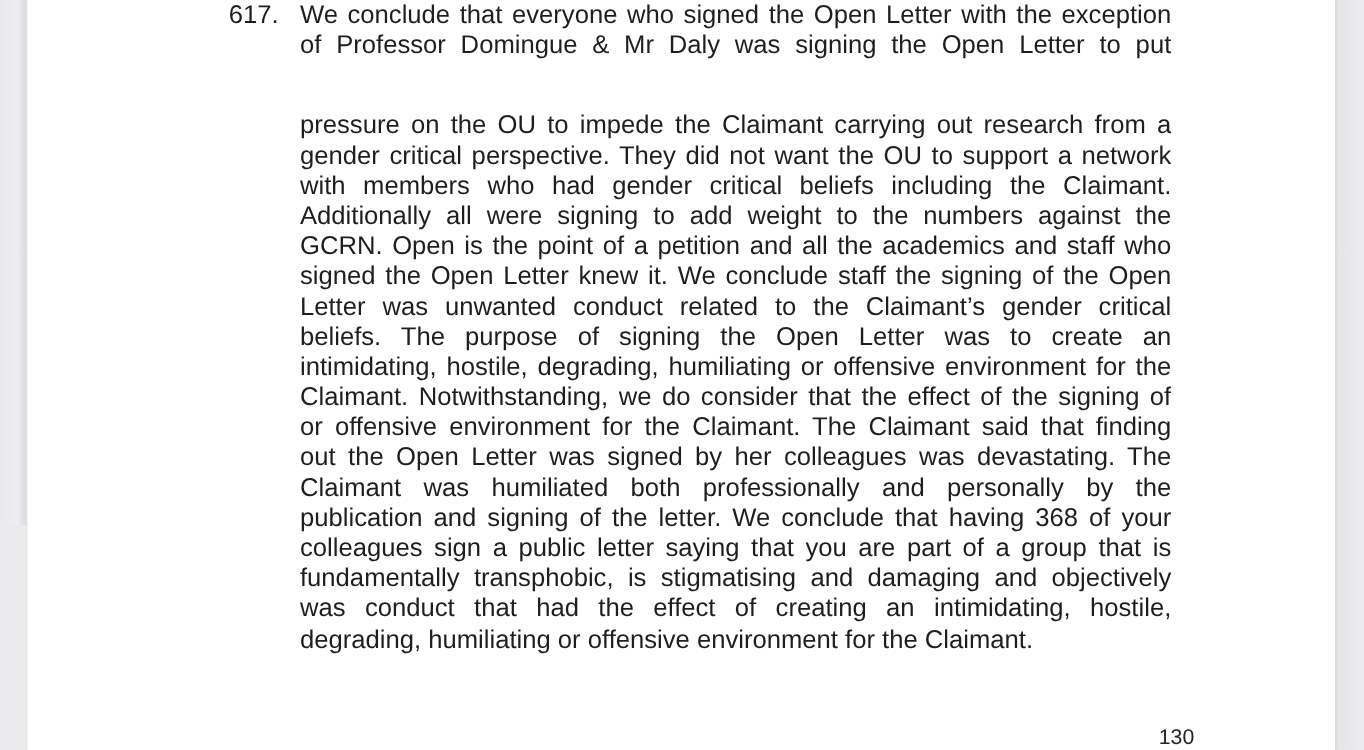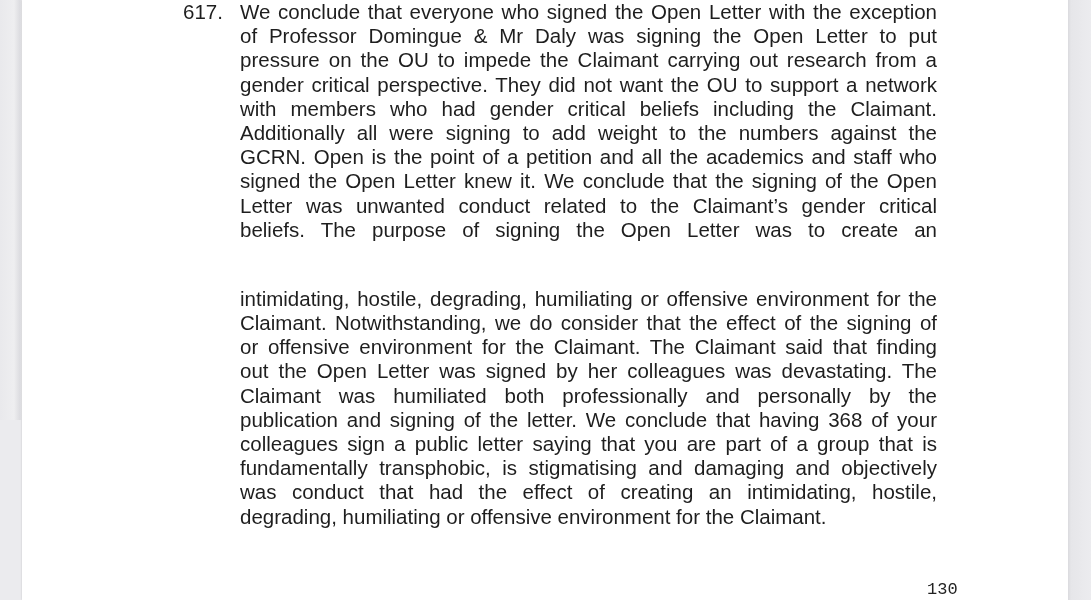--- a/index.html
+++ b/index.html
@@ -59,44 +59,44 @@
       text-align-last: justify;
       height: 24.2px;
     }
     .para-text .line.last {
       text-align-last: left;
     }
     .page-number {
       position: absolute;
       left: 905px;
       top: 580px;
-      font-family: Liberation Mono, monospace;
+      font-family: Liberation Sans, sans-serif;
       font-size: 17px;
       line-height: 20px;
       color: #222;
     }
   </style>
 </head>
 <body>
 
 <div class="viewer">
   <div class="page">
     <div class="para-number" style="top:0px;">617.</div>
     <div class="para-text" style="top:0px;">
       <span class="line" style="white-space: normal; overflow: hidden;">We conclude that everyone who signed the Open Letter with the exception</span>
       <span class="line" style="white-space: normal; overflow: hidden;">of Professor Domingue &amp; Mr Daly was signing the Open Letter to put</span>
-      <span class="line" style="white-space: normal; overflow: hidden;">pressure on the OU to impede the Claimant carrying out research from a</span>
+      <span class="line" style="white-space: normal; overflow: hidden; margin-top: 40px;">pressure on the OU to impede the Claimant carrying out research from a</span>
       <span class="line" style="white-space: normal; overflow: hidden;">gender critical perspective. They did not want the OU to support a network</span>
       <span class="line" style="white-space: normal; overflow: hidden;">with members who had gender critical beliefs including the Claimant.</span>
       <span class="line" style="white-space: normal; overflow: hidden;">Additionally all were signing to add weight to the numbers against the</span>
       <span class="line" style="white-space: normal; overflow: hidden;">GCRN. Open is the point of a petition and all the academics and staff who</span>
-      <span class="line" style="white-space: normal; overflow: hidden;">signed the Open Letter knew it.  We conclude that the signing of the Open</span>
+      <span class="line" style="white-space: normal; overflow: hidden;">signed the Open Letter knew it.  We conclude staff the signing of the Open</span>
       <span class="line" style="white-space: normal; overflow: hidden;">Letter was unwanted conduct related to the Claimant’s gender critical</span>
       <span class="line" style="white-space: normal; overflow: hidden;">beliefs. The purpose of signing the Open Letter was to create an</span>
-      <span class="line" style="white-space: normal; overflow: hidden; margin-top: 45px;">intimidating, hostile, degrading, humiliating or offensive environment for the</span>
+      <span class="line" style="white-space: normal; overflow: hidden;">intimidating, hostile, degrading, humiliating or offensive environment for the</span>
       <span class="line" style="white-space: normal; overflow: hidden;">Claimant. Notwithstanding, we do consider that the effect of the signing of</span>
       <span class="line" style="white-space: normal; overflow: hidden;">or offensive environment for the Claimant. The Claimant said that finding</span>
       <span class="line" style="white-space: normal; overflow: hidden;">out the Open Letter was signed by her colleagues was devastating. The</span>
       <span class="line" style="white-space: normal; overflow: hidden;">Claimant was humiliated both professionally and personally by the</span>
       <span class="line" style="white-space: normal; overflow: hidden;">publication and signing of the letter. We conclude that having 368 of your</span>
       <span class="line" style="white-space: normal; overflow: hidden;">colleagues sign a public letter saying that you are part of a group that is</span>
       <span class="line" style="white-space: normal; overflow: hidden;">fundamentally transphobic, is stigmatising and damaging and objectively</span>
       <span class="line" style="white-space: normal; overflow: hidden;">was conduct that had the effect of creating an intimidating, hostile,</span>
       <span class="line last">degrading, humiliating or offensive environment for the Claimant.</span>
     </div>

